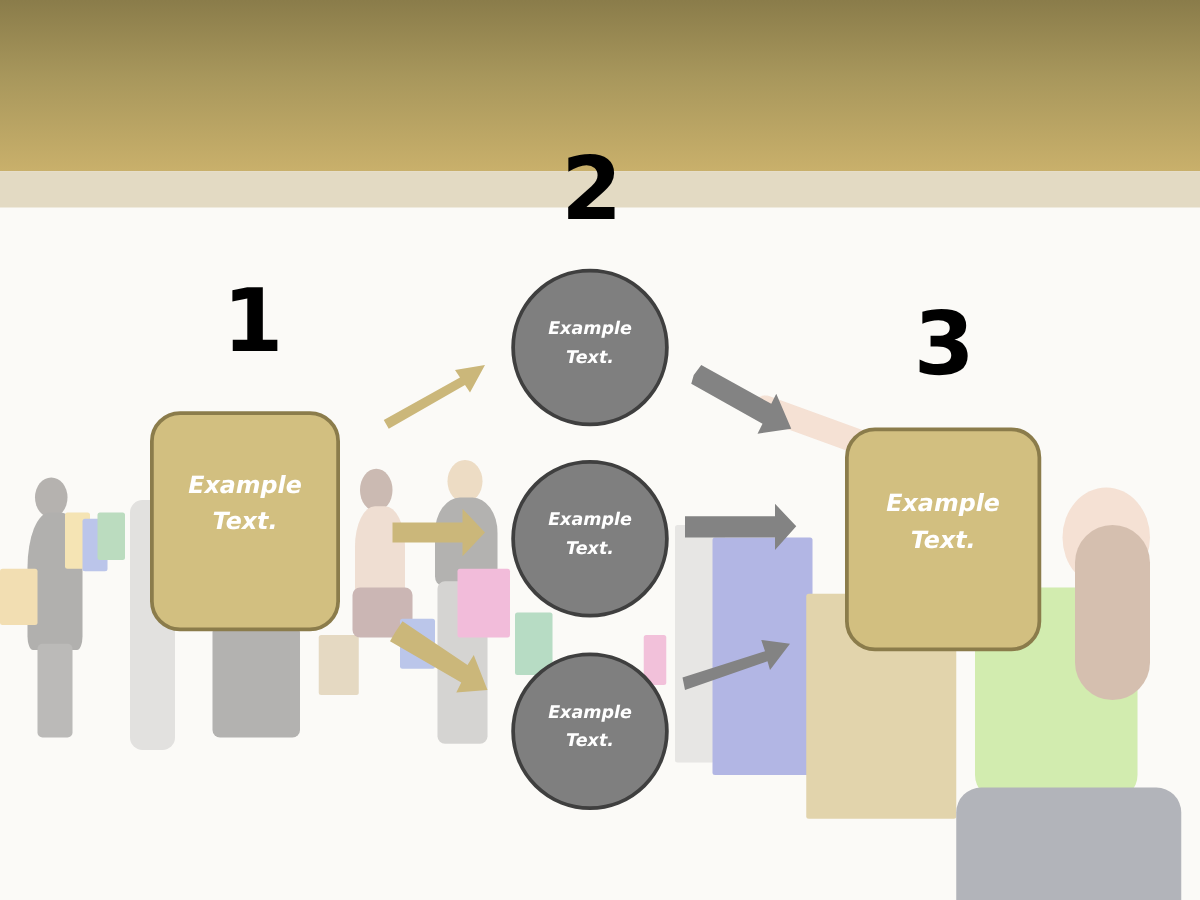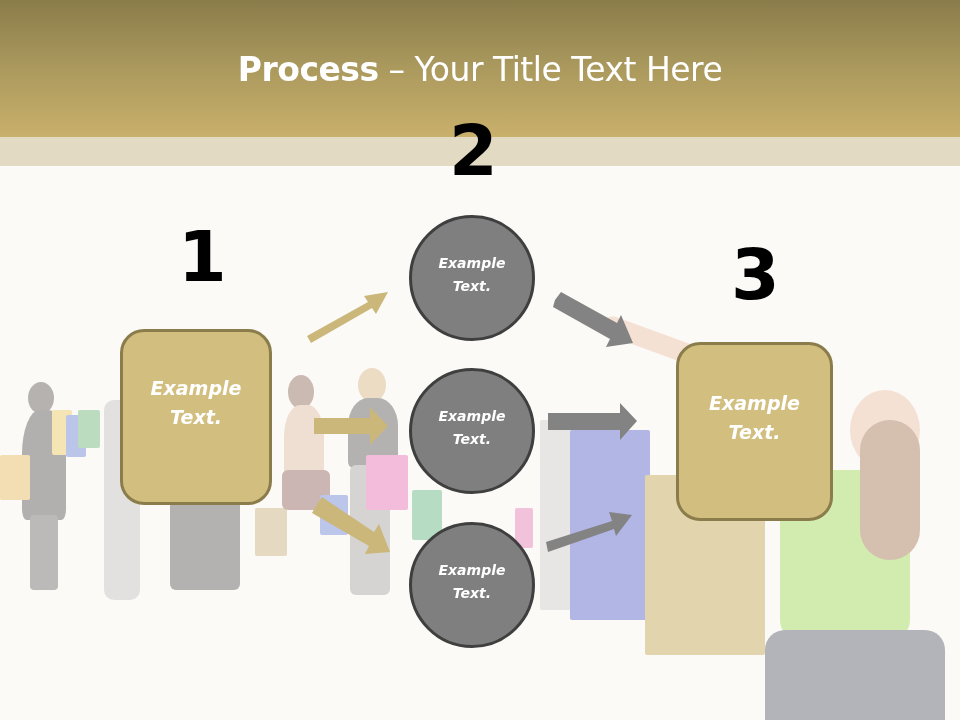--- a/index.html
+++ b/index.html
@@ -35,23 +35,20 @@
     text-align: center; font-family: "DejaVu Sans", sans-serif; margin-top: -6px; }
 
   svg.arrows { position: absolute; left: 0; top: 0; }
 </style>
 </head>
 <body>
 
 <div class="slide">
   <div class="header"></div>
   <div class="band"></div>
-  <div class="title">
-    <b>Process</b><span class="light"> – Your Title Text Here</span>
-  </div>
 
   <div class="photo" style="left:0;top:360px;width:960px;height:360px;">
 
     <div class="head" style="left:28px;top:22px;width:26px;height:32px;background:#2a2220;"></div>
     <div class="person" style="left:22px;top:50px;width:44px;height:110px;background:#1e1e1e;"></div>
     <div class="person" style="left:30px;top:155px;width:28px;height:75px;background:#3a3a3a;border-radius:4px;"></div>
     <div class="bag" style="left:52px;top:50px;width:20px;height:45px;background:#e8b830;"></div>
     <div class="bag" style="left:66px;top:55px;width:20px;height:42px;background:#3a5bd0;"></div>
     <div class="bag" style="left:78px;top:50px;width:22px;height:38px;background:#3aa050;"></div>
     <div class="bag" style="left:0px;top:95px;width:30px;height:45px;background:#e0a828;"></div>

